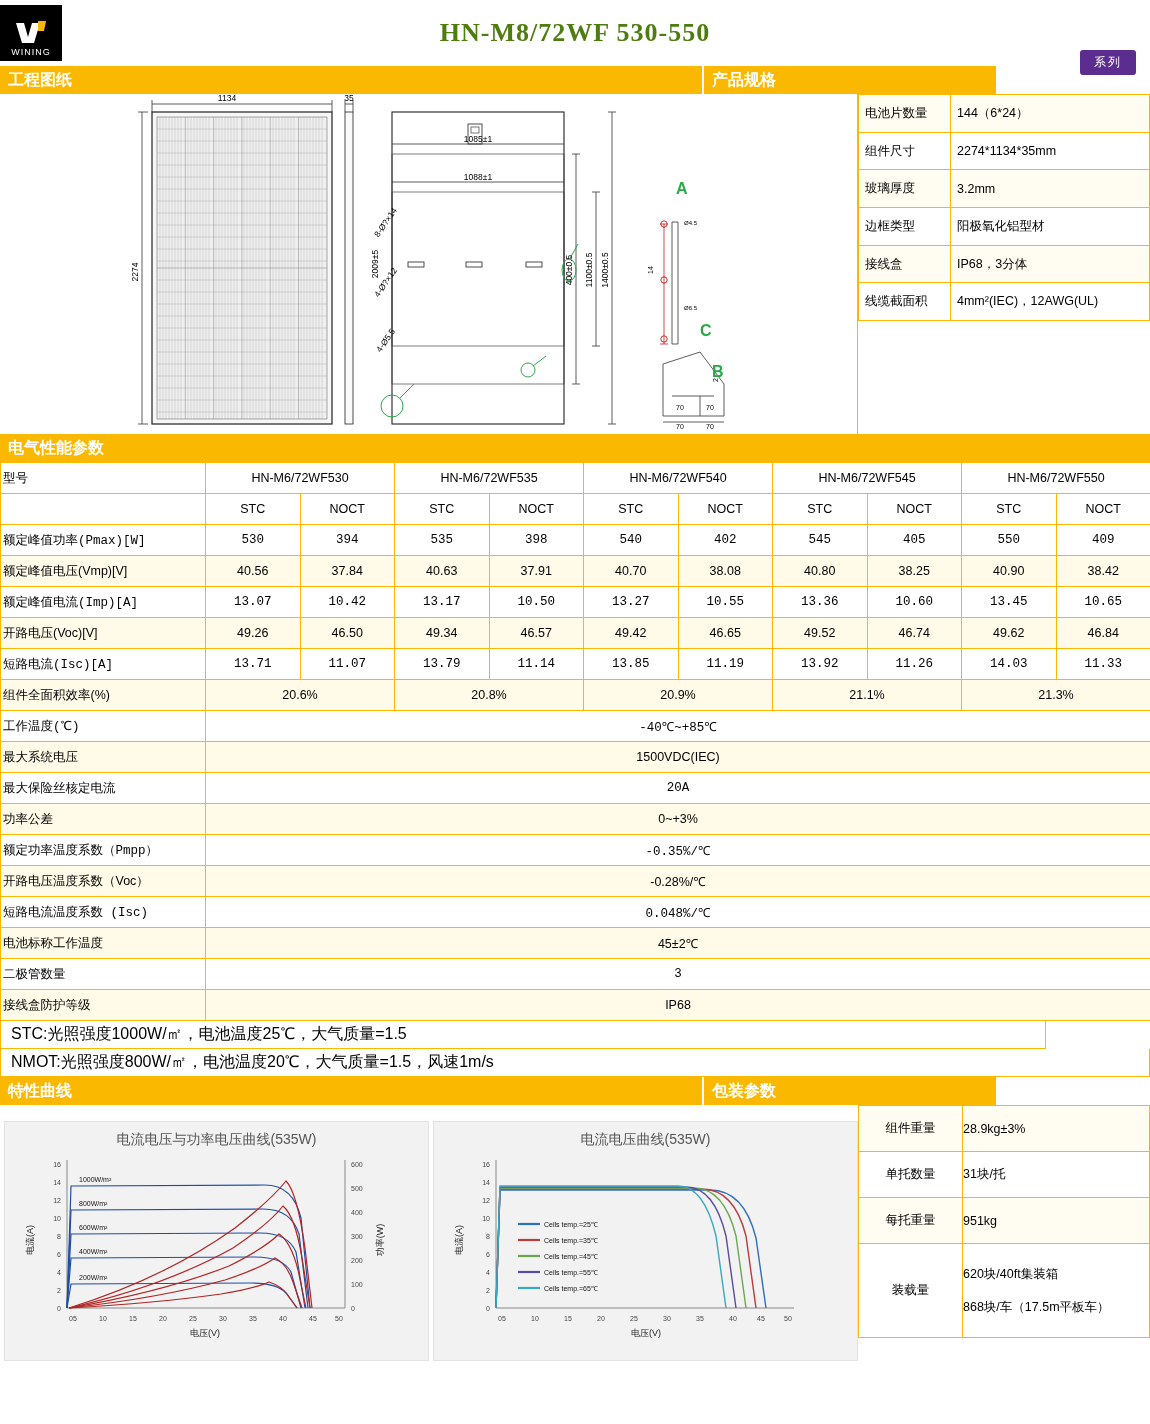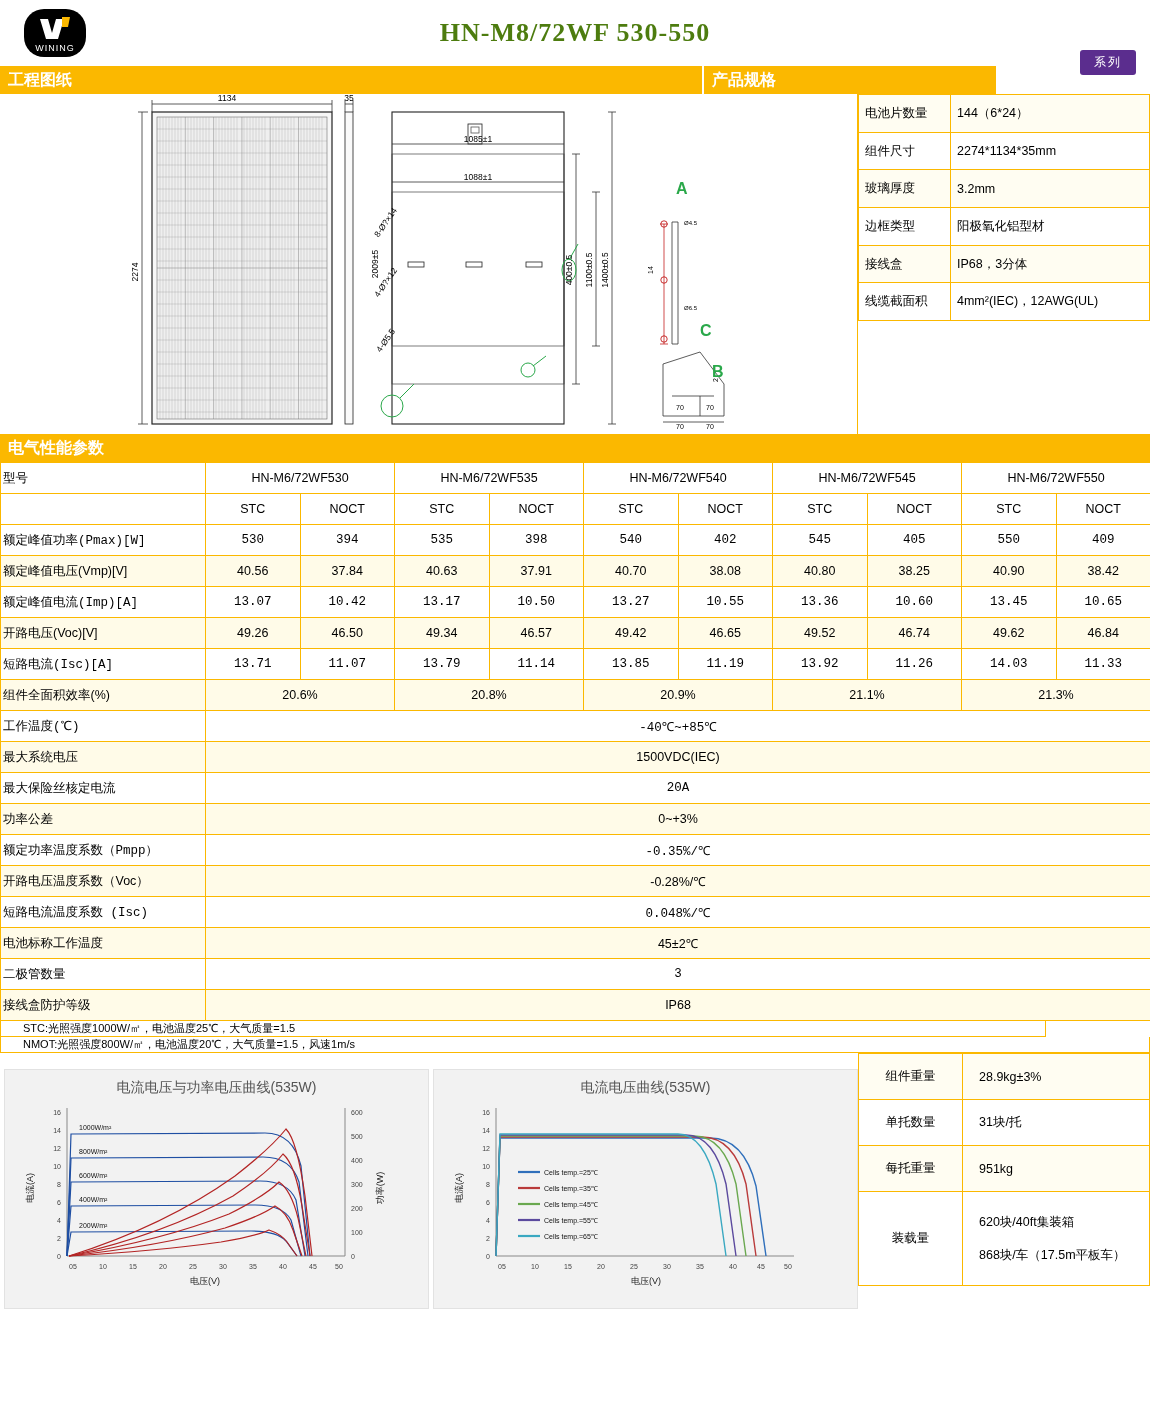--- a/index.html
+++ b/index.html
@@ -16,25 +16,24 @@
   .page { width:1150px; height:1424px; position:relative; }
 
   
   .header {
     height: 66px; width: 100%;
     background: #fff;
     display: flex; align-items: center;
     position: relative;
   }
   .logo-box {
-    width: 62px; height: 48px; margin-left: 24px;
+    width: 62px; height: 56px; margin-left: 0;
     background: #000; color: #fff;
     display: flex; flex-direction: column; align-items: center; justify-content: flex-end;
     padding-bottom: 4px;
-    border-radius: 20px;
   }
   .logo-mark {
     width: 34px; height: 26px; position: relative; margin-bottom: 2px;
   }
   .logo-mark svg { display:block; }
   .logo-text { font-size: 9px; letter-spacing: 1px; color:#fff; }
   .header-title {
     position: absolute; left: 0; right: 0; top: 18px;
     text-align: center;
     font-size: 26px; font-weight: bold;
@@ -97,22 +96,22 @@
     padding: 0 2px;
   }
   table.elec td.lab {
     text-align: left; width: 205px;
   }
   .alt { background: #fffbe8; }
   .white { background:#fff;font-family:Liberation Mono, monospace; }
 
   
   .note {
-    height: 16px; display:flex; align-items:center;
-    padding-left: 22px; font-size: 11px;
+    height: 28px; display:flex; align-items:center;
+    padding-left: 10px; font-size: 16px;
     border-left: 1px solid #fbb800; border-right:1px solid #fbb800;
     border-bottom: 1px solid #fbb800;
   }
   .note-wrap { position: relative; }
   .note-wrap .cut {
     position:absolute; right:0; top:0; width: 105px; height: 100%;
     border-left: 1px solid #fbb800; background: #fff;
   }
 
   
@@ -125,21 +124,21 @@
   .curve-title {
     text-align:center; font-size: 14px; color:#555; padding-top: 9px;
     font-family: "Liberation Sans", sans-serif;
   }
   .curve-svg { position:absolute; left:0; top:26px; }
 
   
   .pack-table { width: 292px; border-collapse: collapse; }
   .pack-table td {
     border: 1px solid #fbb800;
-    font-size: 12.5px; padding: 4px 16px; vertical-align: middle;
+    font-size: 12.5px; padding: 4px 0; vertical-align: middle;
   }
   .pack-table td.k { width: 104px; text-align: center; }
   .pack-table tr:nth-child(odd) td { background: #fffdf2; }
   .pack-table tr:nth-child(even) td { background: #fff; }
 </style>
 </head>
 <body>
 
 <div class="page">
 
@@ -536,20 +535,24 @@
     </tr>
   </tbody>
     </table>
 
   <div class="note-wrap">
     <div class="note">STC:光照强度1000W/㎡，电池温度25℃，大气质量=1.5</div>
     <div class="cut"></div>
   </div>
   <div class="note">NMOT:光照强度800W/㎡，电池温度20℃，大气质量=1.5，风速1m/s</div>
 
+  <div class="row-2col">
+    <div class="col-left bar bar-left">特性曲线</div>
+    <div class="col-right bar">包装参数</div>
+  </div>
 
   <div class="curves-area">
 
     <div class="curve-box">
       <div class="curve-title">电流电压与功率电压曲线(535W)</div>
       <svg class="curve-svg" width="429" height="200" viewBox="0 0 429 200">
 
         <line x1="62" y1="160" x2="340" y2="160" stroke="#888" stroke-width="1"></line>
         <line x1="62" y1="12" x2="62" y2="160" stroke="#888" stroke-width="1"></line>
         <line x1="340" y1="12" x2="340" y2="160" stroke="#888" stroke-width="1"></line>

